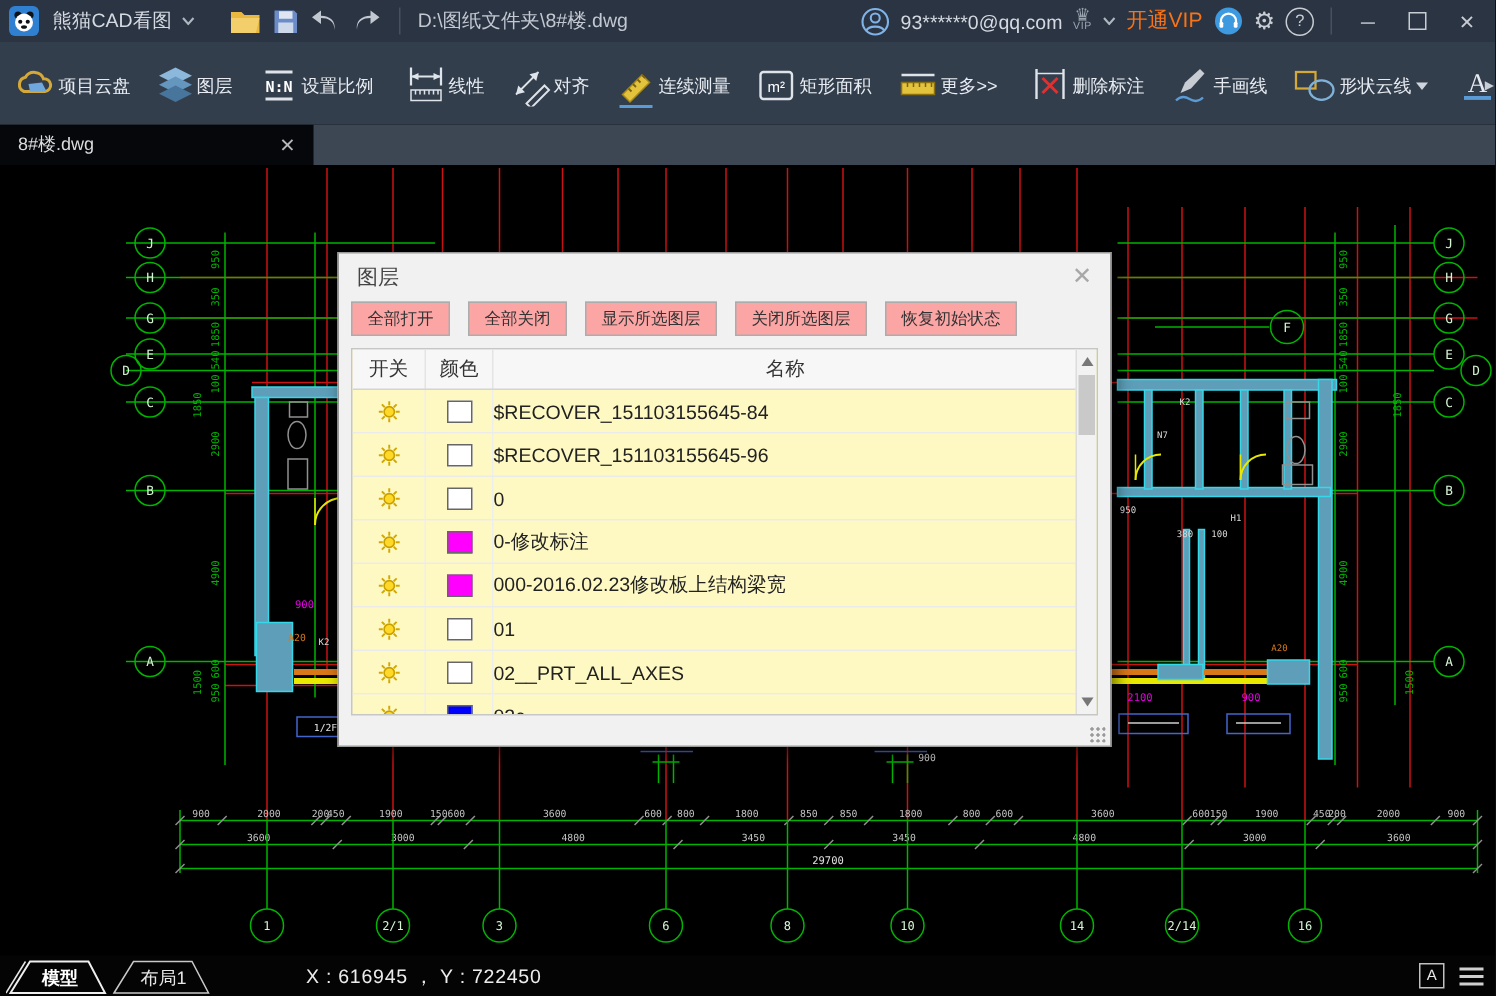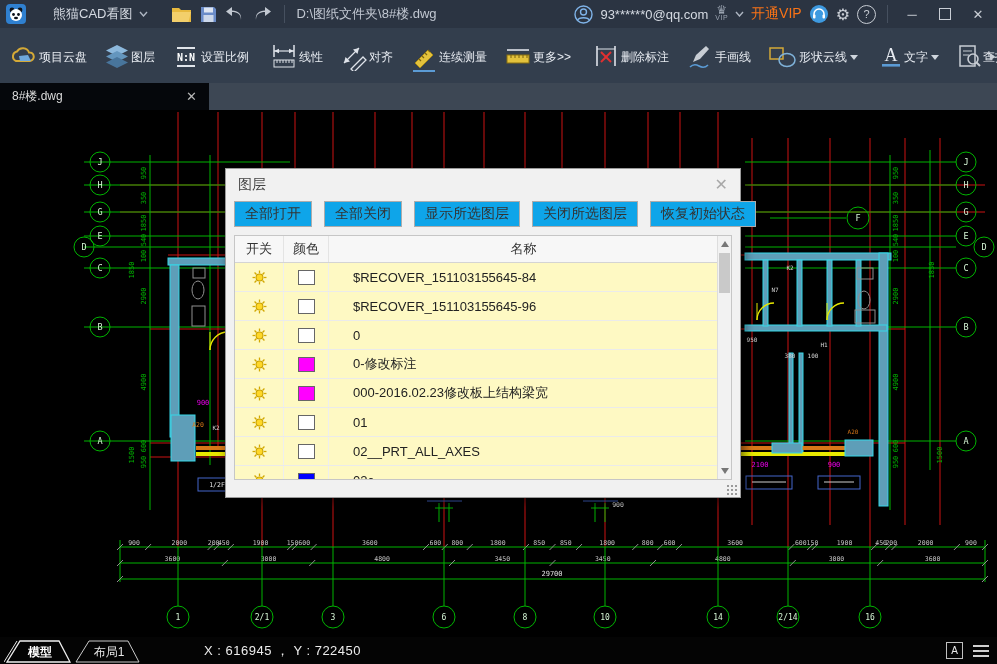--- a/index.html
+++ b/index.html
@@ -3,21 +3,21 @@
 <meta charset="utf-8">
 <style>
   html,body{margin:0;padding:0;background:#1a1a1a;}
   .app{position:relative;width:997px;height:664px;overflow:hidden;background:#000;
        font-family:"Liberation Sans",sans-serif;-webkit-font-smoothing:antialiased;}
 
   
   .titlebar{height:28px;background:#2b3442;display:flex;align-items:center;gap:7px;
             padding:0 6px;color:#d5dae2;font-size:13px;}
   .logo{width:20px;height:20px;flex:0 0 auto;}
-  .appname{margin-left:20px;}
+  .appname{margin-left:2px;}
   .chev{width:9px;height:6px;}
   .tb-ico{height:20px;display:flex;align-items:center;}
   .tb-sep{width:1px;height:18px;background:#46505f;margin:0 4px;}
   .path{color:#c2c8d2;}
   .spacer{flex:1;}
   .vipbox{display:flex;flex-direction:column;align-items:center;line-height:8px;color:#9aa3b0;}
   .vipbox .crown{font-size:12px;}
   .vipbox .viptxt{font-size:7px;letter-spacing:.5px;}
   .helpc{width:17px;height:17px;border:1.5px solid #c8cdd4;border-radius:50%;display:flex;
          align-items:center;justify-content:center;font-size:11px;color:#c8cdd4;}
@@ -46,29 +46,29 @@
   #cad{position:absolute;left:0;top:0;}
 
   
   .dialog{position:absolute;left:225px;top:58px;width:516px;height:330px;background:#f1f1f1;
           border:1px solid #9a9a9a;box-shadow:3px 4px 10px rgba(0,0,0,.55);box-sizing:border-box;
           color:#333;font-size:13px;}
   .dlg-head{display:flex;justify-content:space-between;align-items:center;padding:7px 12px 2px;}
   .dlg-title{font-size:14px;color:#444;}
   .dlg-close{color:#a8a8a8;font-size:16px;cursor:pointer;line-height:14px;}
   .dlg-btns{display:flex;gap:12px;padding:5px 8px 8px;}
-  .dlg-btn{background:#0ea5e9;border:1px solid #acacac;padding:3px 10px;font-size:14px;color:#333;cursor:pointer;white-space:nowrap;}
+  .dlg-btn{background:#fca5a5;border:1px solid #acacac;padding:3px 10px;font-size:11px;color:#333;cursor:pointer;white-space:nowrap;}
   .dlg-list{position:relative;margin:0 8px;height:243px;background:#fef9c3;border:1px solid #c6c6c6;overflow:hidden;}
   .dlg-list table{border-collapse:collapse;table-layout:fixed;width:484px;}
   .dlg-list th{height:24px;font-weight:normal;font-size:13px;color:#333;border-bottom:1px solid #d4d4d4;
                border-right:1px solid #e4e4e4;background:#f7f7f7;}
   .dlg-list td{height:26px;border-bottom:1px solid #ebebeb;border-right:1px solid #eeeeee;font-size:13px;}
   .c-sw{width:46px;text-align:center;}
   .c-col{width:42px;text-align:center;}
-  .c-name{padding-left:24px;color:#222;margin-top:16px;}
+  .c-name{padding-left:0;color:#222;margin-top:16px;}
   .swatch{display:inline-block;width:15px;height:13px;border:1px solid #666;vertical-align:middle;}
   .bulb svg{vertical-align:middle;}
   .scroll{position:absolute;right:0;top:0;width:13px;height:100%;background:#f2f2f2;border-left:1px solid #ddd;}
   .sb-up,.sb-down{position:absolute;left:3px;width:0;height:0;border-left:4px solid transparent;border-right:4px solid transparent;}
   .sb-up{top:5px;border-bottom:6px solid #777;}
   .sb-down{bottom:5px;border-top:6px solid #777;}
   .sb-thumb{position:absolute;left:1px;top:17px;width:11px;height:40px;background:#c9c9c9;}
   .grip{position:absolute;right:3px;bottom:2px;width:11px;height:11px;
         background-image:radial-gradient(#9a9a9a 1px,transparent 1.2px);background-size:4px 4px;}
 
@@ -215,20 +215,29 @@
       </div>
     <div class="titem">
       <div class="ticon">
         <svg width="30" height="30" viewBox="0 0 30 30">
             <polygon points="6,21 19,8 24,13 11,26" fill="#e3c23c" stroke="#a88a18" stroke-width="1"></polygon>
             <path d="M10,17 l2,2 M13,14 l2,2 M16,11 l2,2 M19,8 l2,2" stroke="#7a6210" stroke-width="1.2"></path>
             <rect x="4" y="28" width="22" height="2.4" fill="#5b9bd5"></rect>
           </svg>
         </div>
       <div class="tlabel">连续测量</div>
+      </div>
+    <div class="titem">
+      <div class="ticon">
+        <svg width="30" height="26" viewBox="0 0 30 26">
+            <rect x="4" y="4" width="21" height="18" rx="2" fill="none" stroke="#dfe3ea" stroke-width="1.6"></rect>
+            <text x="14.5" y="17.5" font-size="10" fill="#fff" text-anchor="middle" font-family="Liberation Sans,sans-serif">m²</text>
+          </svg>
+        </div>
+      <div class="tlabel">矩形面积</div>
       </div>
     <div class="titem">
       <div class="ticon">
         <svg width="30" height="26" viewBox="0 0 30 26">
             <line x1="4" y1="6" x2="26" y2="6" stroke="#dfe3ea" stroke-width="1.6"></line>
             <rect x="4" y="11" width="22" height="8" fill="#e3c23c" stroke="#8a7010"></rect>
             <path d="M8,11 v3 M12,11 v3 M16,11 v3 M20,11 v3 M24,11 v3" stroke="#7a6210"></path>
           </svg>
         </div>
       <div class="tlabel">更多&gt;&gt;</div>

